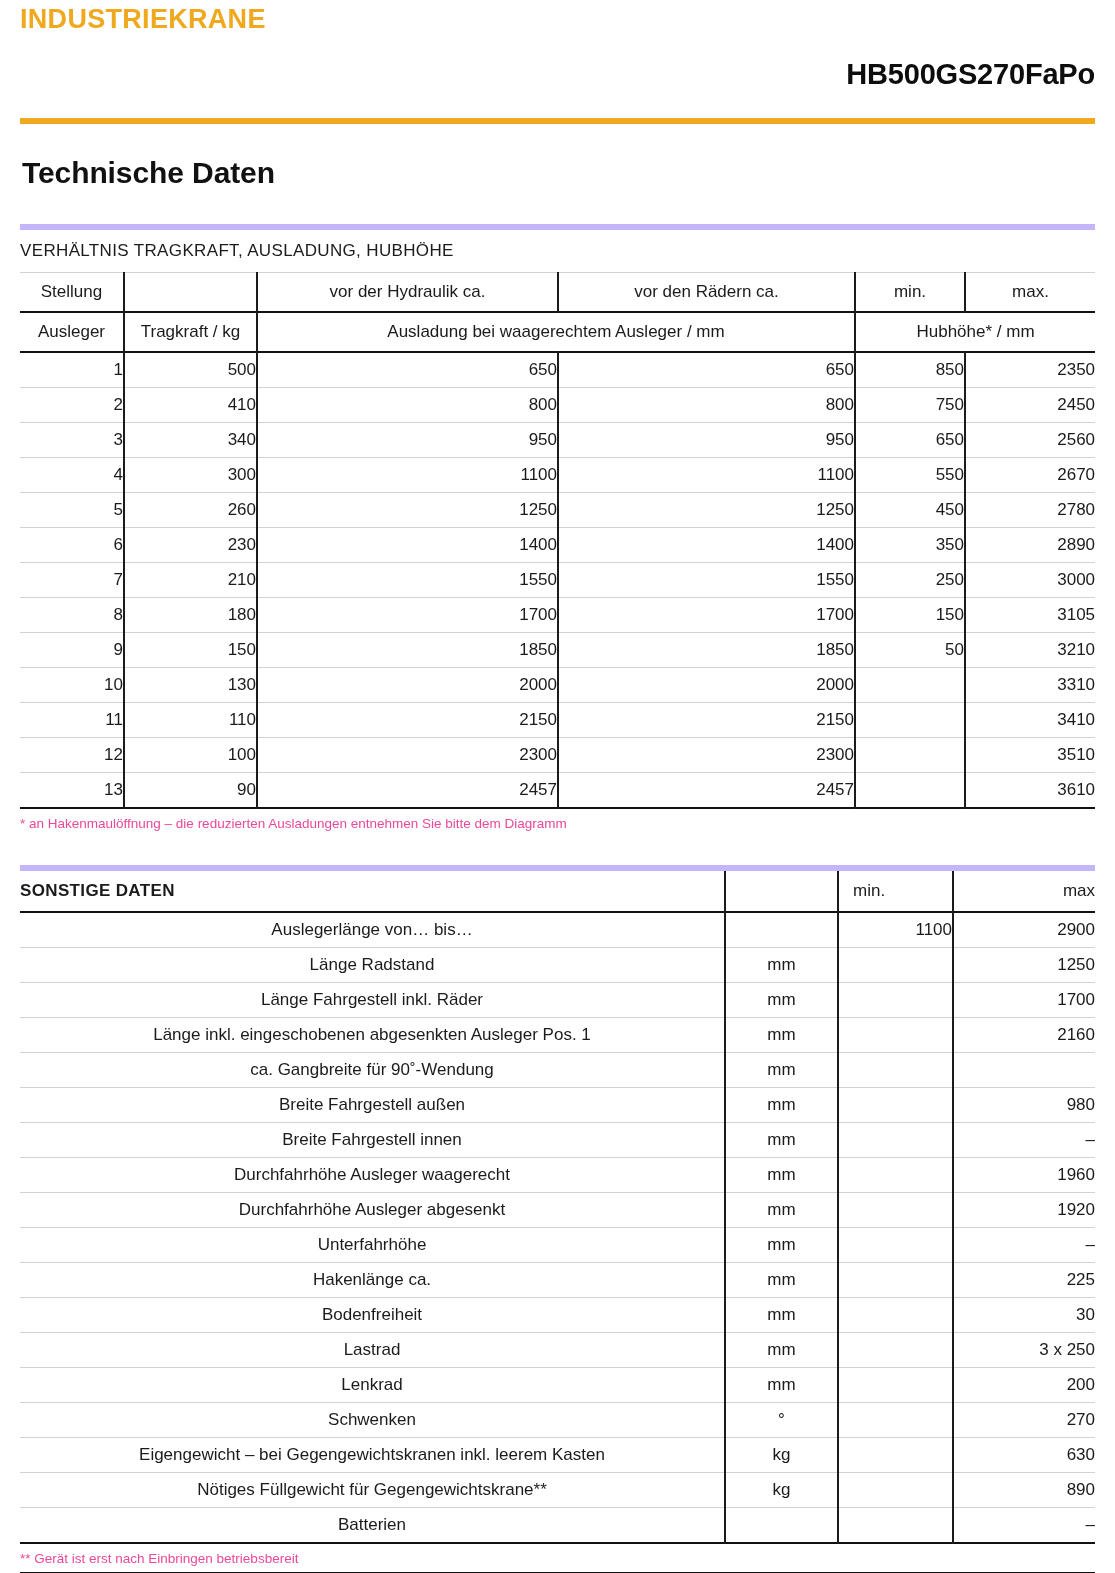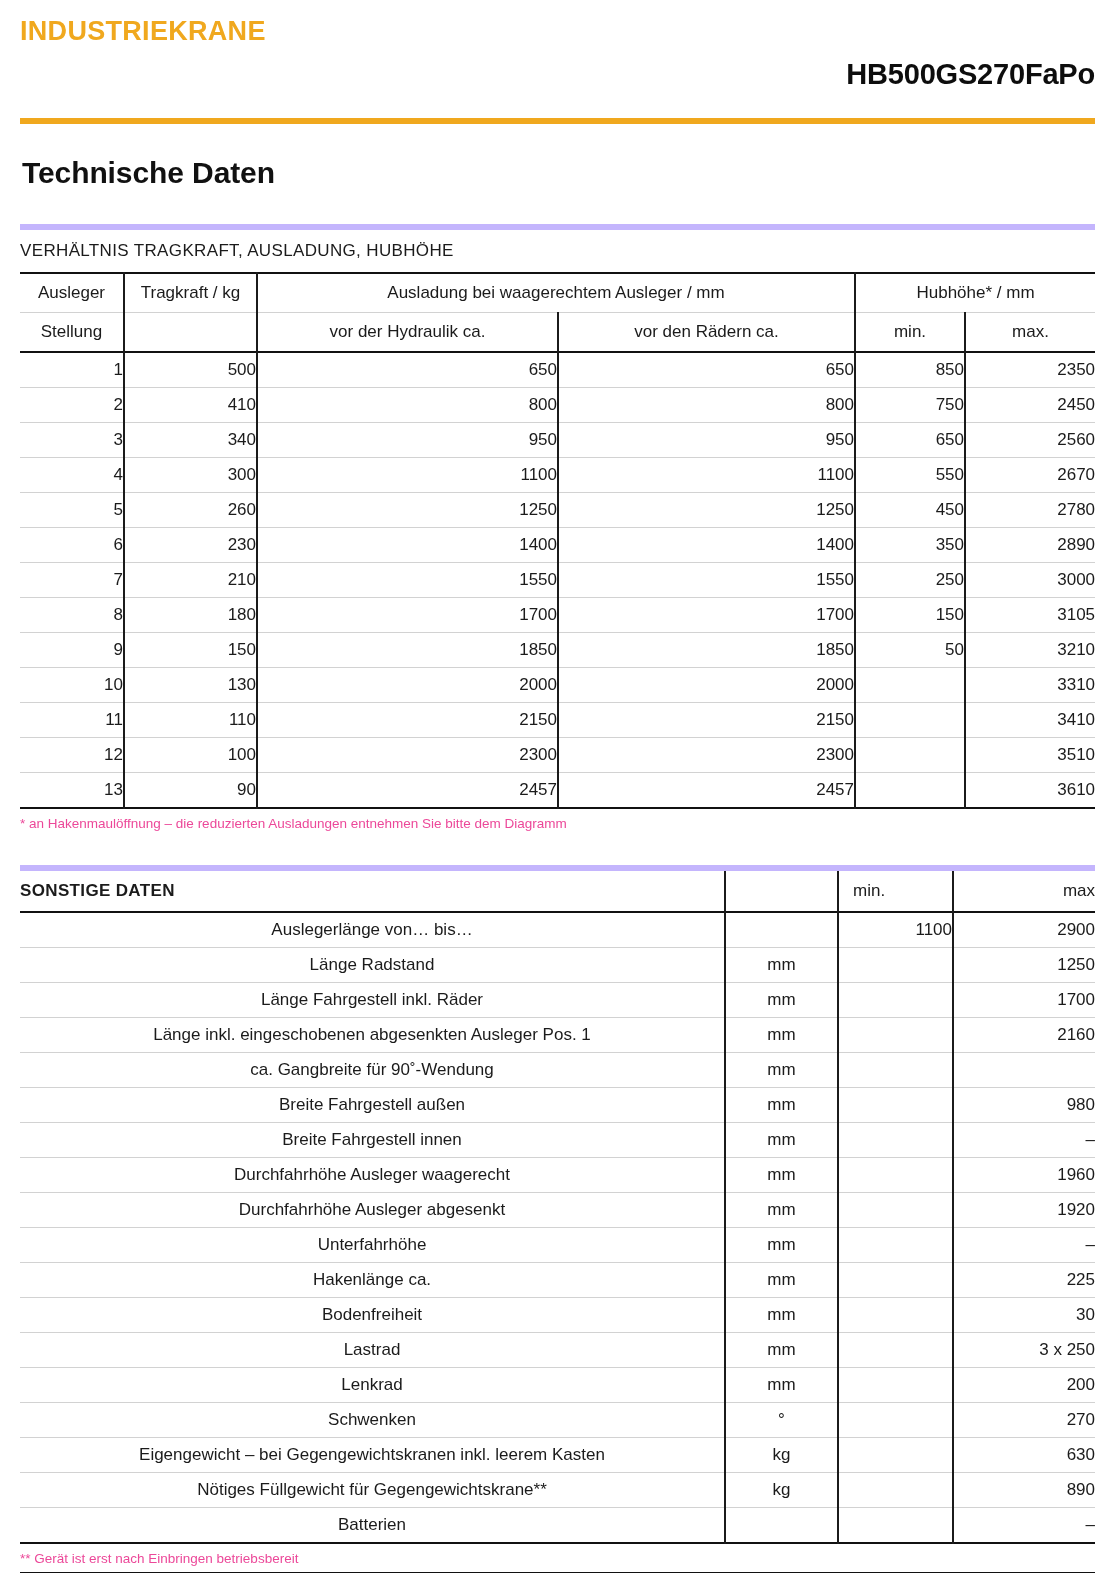--- a/index.html
+++ b/index.html
@@ -26,21 +26,21 @@
   
   .header {
     position: relative;
     padding-top: 18px;
     height: 112px;
     box-sizing: border-box;
   }
   .header-left {
     position: absolute;
     left: 0;
-    top: 16px;
+    top: 4px;
   }
   .kicker {
     font-size: 27px;
     font-weight: 700;
     letter-spacing: 0.3px;
     color: #F0A81E;
     line-height: 1.12;
     white-space: nowrap;
   }
   .subtitle {
@@ -183,33 +183,33 @@
         <col style="width:133px">
         <col style="width:301px">
         <col style="width:297px">
         <col style="width:110px">
         <col style="width:130px">
       </colgroup>
       <tbody>
         <tr class="band-title rule-top">
           <td colspan="6">VERHÄLTNIS TRAGKRAFT, AUSLADUNG, HUBHÖHE</td>
         </tr>
-        <tr class="hdr rule-mid">
-          <td class="ctr">Ausleger</td>
-          <td class="ctr v-l">Tragkraft / kg</td>
-          <td class="ctr v-l" colspan="2">Ausladung bei waagerechtem Ausleger / mm</td>
-          <td class="ctr v-l" colspan="2">Hubhöhe* / mm</td>
-        </tr>
         <tr class="hdr rule-thin">
           <td class="ctr">Stellung</td>
           <td class="ctr v-l"></td>
           <td class="ctr v-l">vor der Hydraulik ca.</td>
           <td class="ctr v-l">vor den Rädern ca.</td>
           <td class="ctr v-l">min.</td>
           <td class="ctr v-l">max.</td>
+        </tr>
+        <tr class="hdr rule-mid">
+          <td class="ctr">Ausleger</td>
+          <td class="ctr v-l">Tragkraft / kg</td>
+          <td class="ctr v-l" colspan="2">Ausladung bei waagerechtem Ausleger / mm</td>
+          <td class="ctr v-l" colspan="2">Hubhöhe* / mm</td>
         </tr>
 
         <tr class="row rule-mid">
           <td class="num bold">1</td>
           <td class="num v-l">500</td>
           <td class="num v-l">650</td>
           <td class="num v-l">650</td>
           <td class="num v-l">850</td>
           <td class="num v-l">2350</td>
         </tr>

